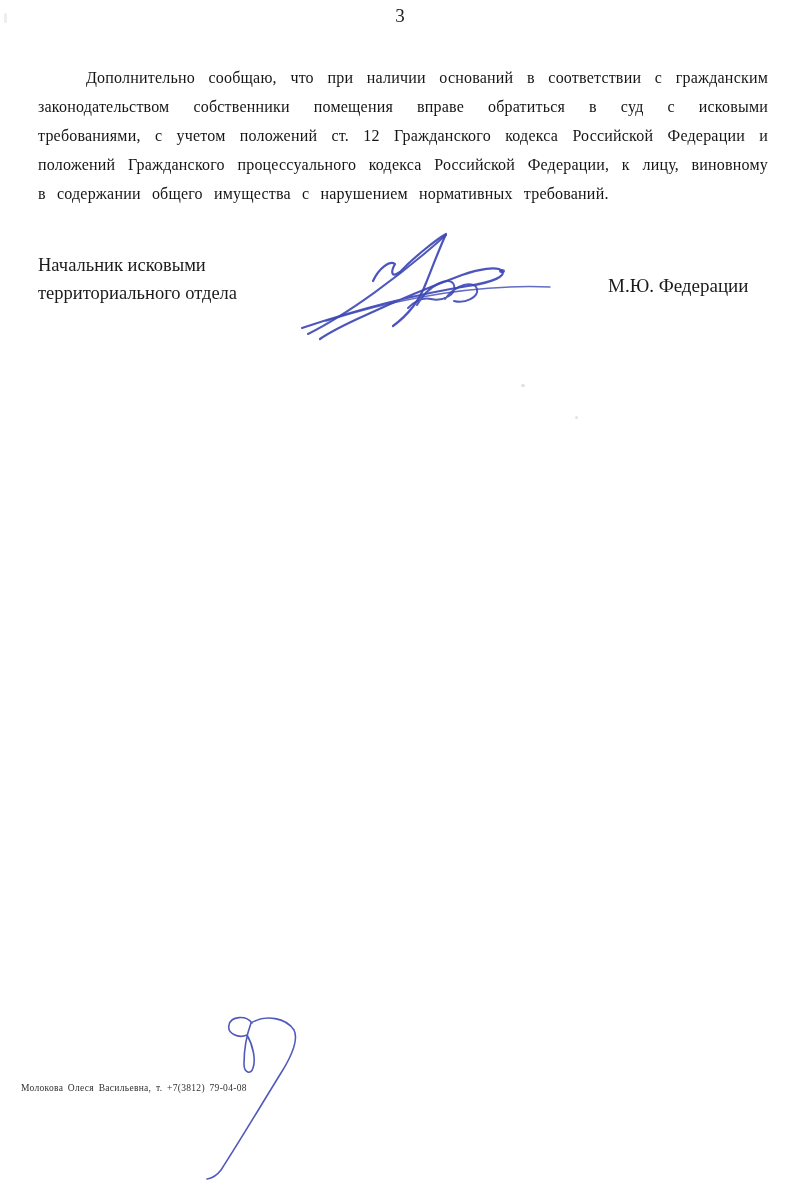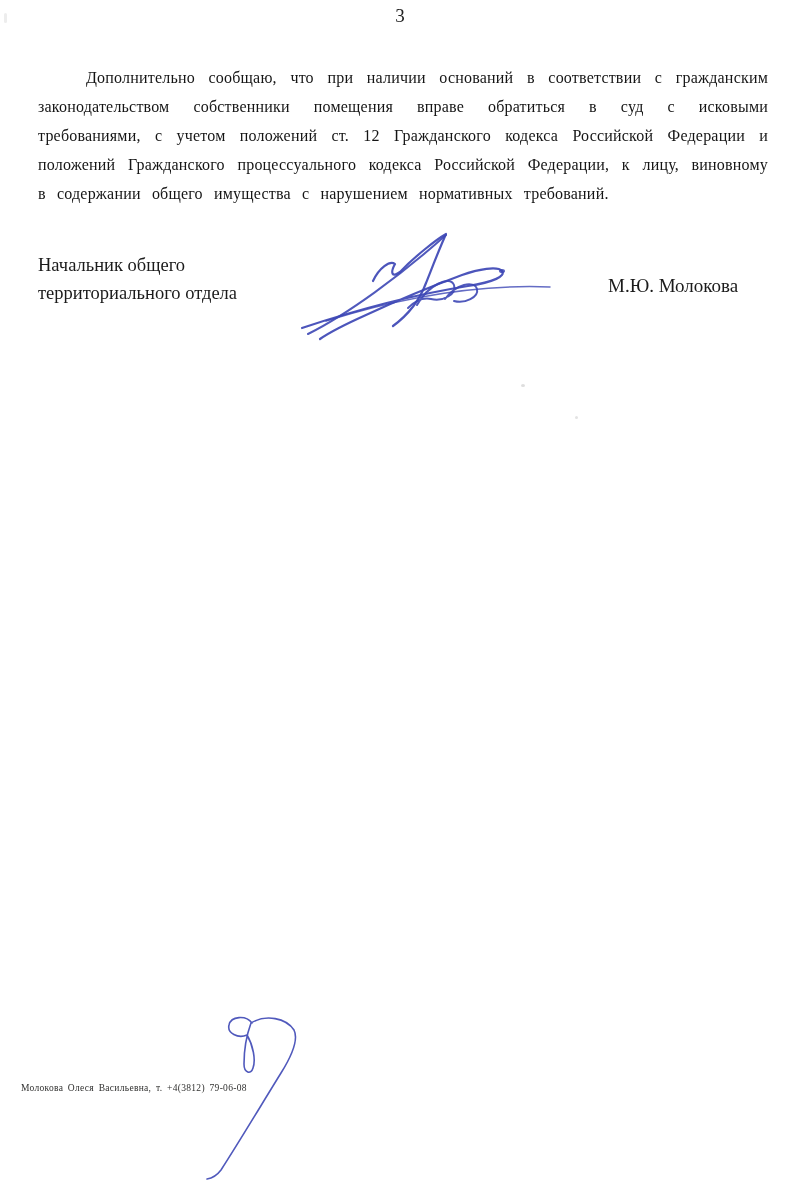--- a/index.html
+++ b/index.html
@@ -90,34 +90,34 @@
 </style>
 </head>
 <body>
 
 <div class="page">
 
   <div class="page-number">3</div>
 
   <p class="body-paragraph">Дополнительно сообщаю, что при наличии оснований в соответствии с гражданским законодательством собственники помещения вправе обратиться в суд с исковыми требованиями, с учетом положений ст. 12 Гражданского кодекса Российской Федерации и положений Гражданского процессуального кодекса Российской Федерации, к лицу, виновному в содержании общего имущества с нарушением нормативных требований.</p>
 
-  <div class="sig-title">Начальник общего территориального отдела</div>
+  <div class="sig-title">Начальник исковыми территориального отдела</div>
 
   <svg class="sig-svg" viewBox="0 0 258 118" aria-hidden="true">
     <path d="M77 55 C83 42 94 34 99 38 C94 47 96 52 104 46 C118 31 141 13 150 8 C142 26 136 42 130 57 C123 76 112 89 97 100" stroke-width="2.2" opacity="0.92" stroke="#3d47b5"></path>
     <path d="M12 108 C52 88 104 50 150 9" stroke-width="2" opacity="0.9" stroke="#3d47b5"></path>
     <path d="M6 102 C60 84 122 68 172 60 C198 56 210 50 206 45 C202 40 182 43 166 49 C131 62 100 75 70 89 C50 98 34 106 24 113" stroke-width="2.2" opacity="0.92" stroke="#3d47b5"></path>
     <path d="M30 95 C100 73 180 58 254 61" stroke-width="1.5" opacity="0.8" stroke="#3d47b5"></path>
     <path d="M121 79 C132 59 154 49 158 59 C161 68 147 76 135 73 C126 71 118 76 112 82 M149 73 C160 58 178 54 181 63 C183 71 169 78 158 75" stroke-width="2" opacity="0.9" stroke="#3d47b5"></path>
     <ellipse cx="206" cy="45" rx="3" ry="2" opacity="0.85" fill="#3d47b5"></ellipse>
   </svg>
 
-  <div class="sig-name">М.Ю. Молокова</div>
+  <div class="sig-name">М.Ю. Федерации</div>
 
-  <div class="footer-line">Молокова Олеся Васильевна,  т. +4(3812) 79-06-08</div>
+  <div class="footer-line">Молокова Олеся Васильевна,  т. +7(3812) 79-04-08</div>
 
   <svg class="paraph-svg" viewBox="0 0 120 172" aria-hidden="true">
     <path d="M59 10 C53 2 38 3 36 12 C34 20 45 26 54 22 C60 32 63 47 60 55 C58 62 51 60 51 51 C51 38 54 21 58 10 C73 1 93 5 101 17 C106 27 98 44 88 60 C70 89 48 126 28 157 C25 161 20 165 14 166" stroke-width="1.6" opacity="0.9" stroke="#3d47b5"></path>
   </svg>
 
   <div class="speck speck-a"></div>
   <div class="speck speck-b"></div>
   <div class="speck speck-c"></div>
 
 </div>

